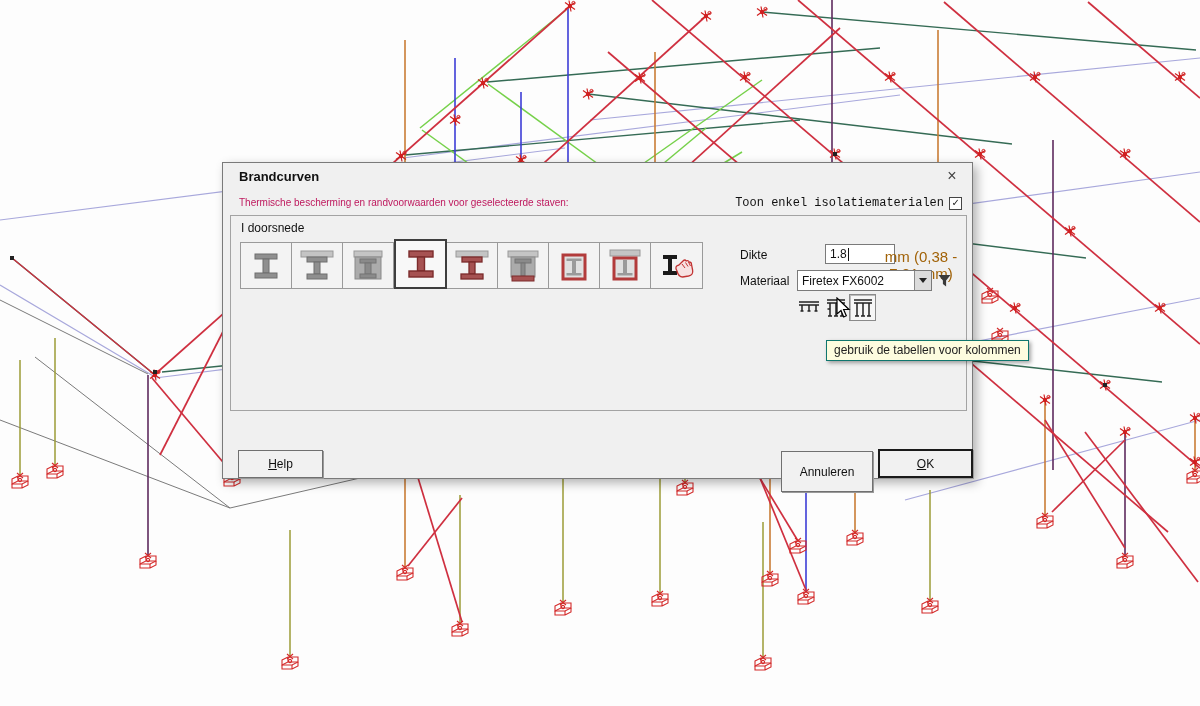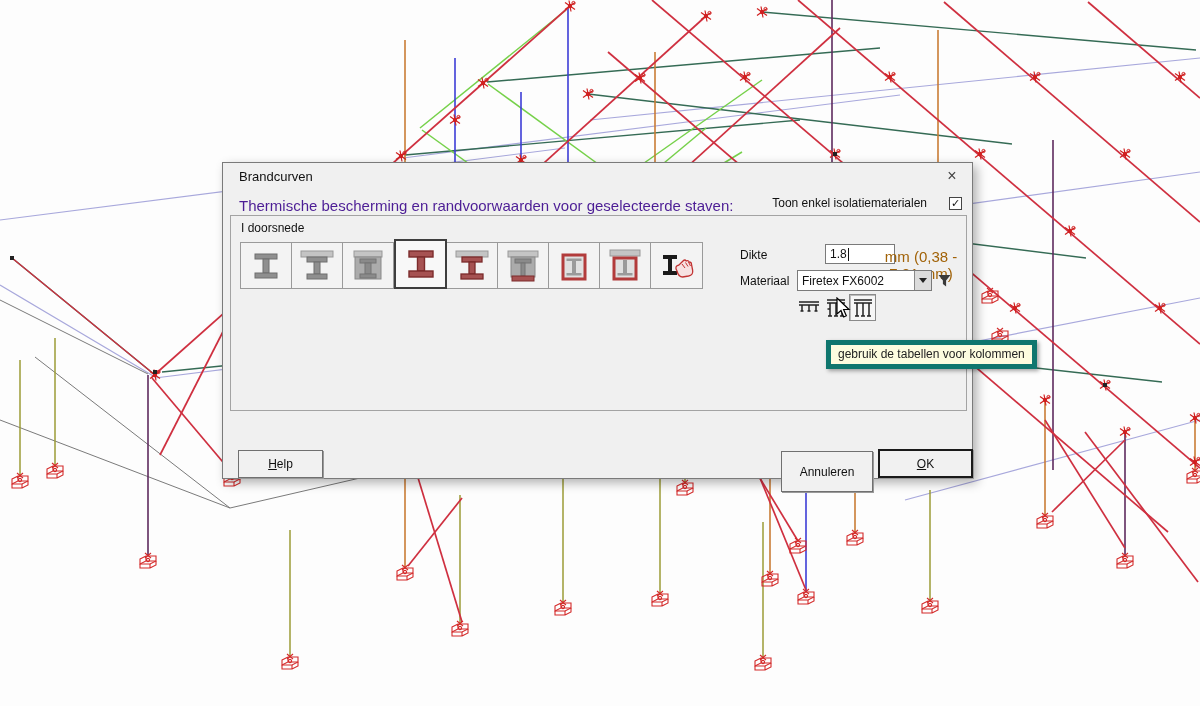--- a/index.html
+++ b/index.html
@@ -6,26 +6,26 @@
   html,body { width:1200px; height:706px; overflow:hidden; background:#fdfdfd;
               font-family:"Liberation Sans", sans-serif; }
   #stage { position:relative; width:1200px; height:706px; background:#fdfdfd; }
   #model-svg { position:absolute; left:0; top:0; }
 
   
   .dialog { position:absolute; left:222px; top:162px; width:751px; height:317px;
             background:#f0f0f0; border:1px solid #7a7a7a;
             box-shadow:4px 4px 10px rgba(0,0,0,.30); z-index:10; }
   .titlebar { position:relative; height:26px; }
-  .title { position:absolute; left:16px; top:6px; font-size:13px; color:#111; }
+  .title { position:absolute; left:16px; top:6px; font-size:13px; color:#111;font-weight:bold; }
   .close-btn { position:absolute; right:8px; top:3px; width:24px; height:20px;
                text-align:center; font-size:16px; line-height:20px; color:#444; cursor:default; }
   .hdr-row { position:absolute; left:0; top:34px; width:100%; height:18px; }
-  .hdr-label { position:absolute; left:16px; top:0; font-size:15px; color:#4c1d95; }
-  .chk-wrap { position:absolute; right:10px; top:-1px; display:flex; align-items:center; gap:22px; }
+  .hdr-label { position:absolute; left:16px; top:0; font-size:10px; color:#be185d; }
+  .chk-wrap { position:absolute; right:10px; top:-1px; display:flex; align-items:center; gap:5px;font-family:Liberation Mono, monospace; }
   .chk-label { font-size:12px; color:#111; }
   .checkbox { width:13px; height:13px; background:#fff; border:1px solid #444;
               font-size:11px; line-height:11px; text-align:center; color:#111; }
 
   .groupbox { position:absolute; left:7px; top:52px; width:737px; height:196px;
               border:1px solid #a3a3a3; background:#f0f0f0; }
   .group-label { position:absolute; left:10px; top:5px; font-size:12px; color:#111; }
 
   .strip { position:absolute; left:9px; top:26px; height:47px; display:flex;
            border:1px solid #9a9a9a; background:#f3f3f3; }
@@ -55,21 +55,21 @@
   .wbtn { position:absolute; background:#f1f1f1; border:1px solid #707070;
           font-size:12px; color:#111; font-family:"Liberation Sans",sans-serif;
           box-shadow:1px 1px 0 #9a9a9a; display:block; text-align:center; }
   .wbtn.help      { left:15px;  top:287px; width:85px; height:28px; }
   .wbtn.cancel    { left:558px; top:288px; width:92px; height:41px; }
   .wbtn.ok        { left:655px; top:286px; width:95px; height:29px;
                     border:2px solid #1a1a1a; font-weight:normal; }
   .wbtn.help::first-letter, .wbtn.ok::first-letter { text-decoration:underline; }
 
   .tooltip { position:absolute; left:826px; top:340px; z-index:40; background:#fdfcdf;
-             border:5px solid #0f766e; box-shadow:2px 2px 4px rgba(0,0,0,.35);
+             border:1px solid #0f766e; box-shadow:2px 2px 4px rgba(0,0,0,.35);
              font-size:12px; color:#222; padding:2px 7px 3px; white-space:nowrap; }
   #cursor { position:absolute; left:836px; top:297px; z-index:35; }
 </style>
 </head>
 <body>
 
 <div id="stage">
 
 <svg id="model-svg" width="1200" height="706" viewBox="0 0 1200 706">
   <defs>

